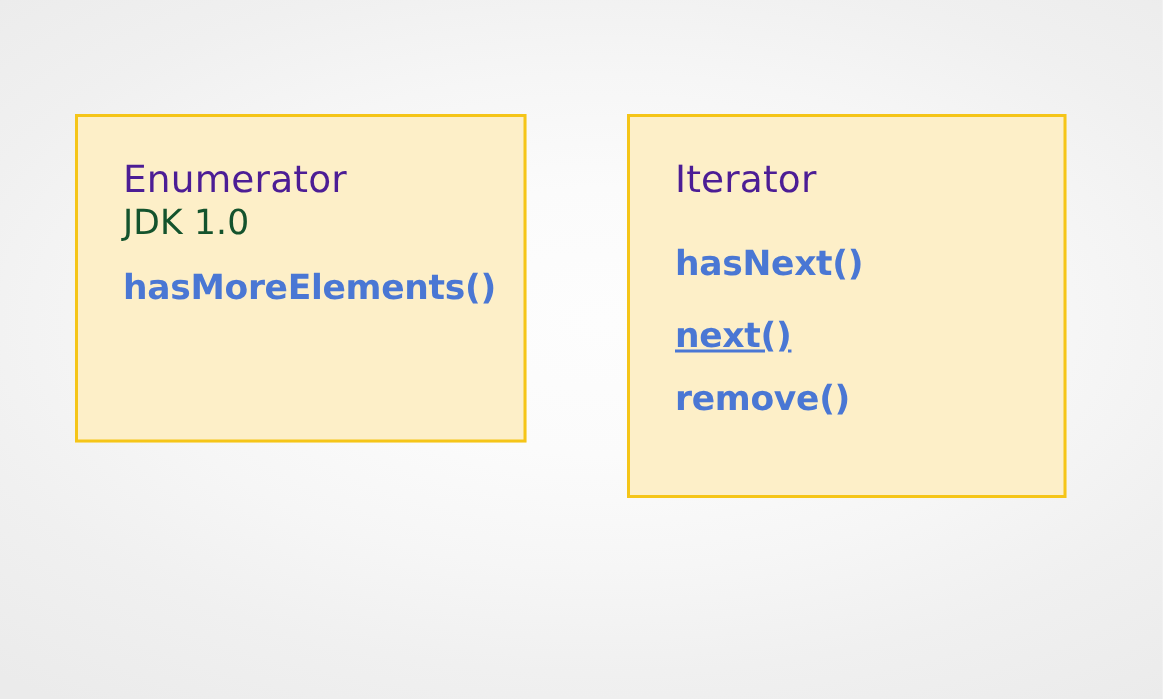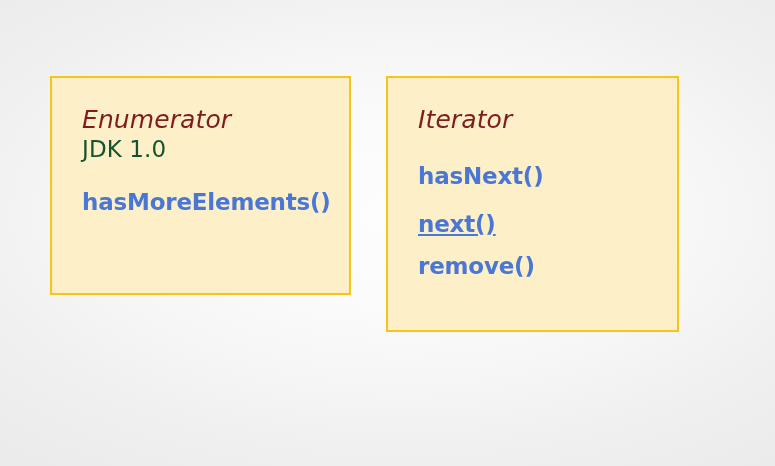--- a/index.html
+++ b/index.html
@@ -36,42 +36,41 @@
   }
 
   #card-enumerator {
     left: 50px;
     top: 76px;
     width: 301px;
     height: 219px;
   }
 
   #card-iterator {
-    left: 386px;
+    left: 418px;
     top: 76px;
     width: 293px;
     height: 256px;
   }
 
   .card-inner {
     position: absolute;
     left: 30px;
     top: 27px;
     right: 8px;
   }
 
   .card-title {
-    color: #7f1d1d;
+    color: #4c1d95;
     font-family: "DejaVu Sans", sans-serif;
     font-size: 25px;
     font-weight: 400;
     line-height: 30px;
     letter-spacing: 0.1px;
     white-space: nowrap;
-    font-style: italic;
   }
 
   .card-version {
     color: #14532d;
     font-family: "DejaVu Sans", sans-serif;
     font-size: 23px;
     font-weight: 400;
     line-height: 28px;
     letter-spacing: 0.1px;
     white-space: nowrap;
@@ -87,21 +86,21 @@
     color: #4a77d4;
     font-family: "DejaVu Sans", sans-serif;
     font-size: 23px;
     font-weight: 700;
     line-height: 26px;
     letter-spacing: -0.2px;
     white-space: nowrap;
   }
 
   
-  #methods-enumerator { margin-top: 26px; }
+  #methods-enumerator { margin-top: 16px; }
   #methods-enumerator .method-item + .method-item { margin-top: 19px; }
 
   
   #methods-iterator { margin-top: 28px; }
   #methods-iterator .method-item + .method-item { margin-top: 16px; }
   #methods-iterator .method-item:nth-child(2) { margin-top: 22px; text-decoration: underline; }
 </style>
 </head>
 <body>
 

